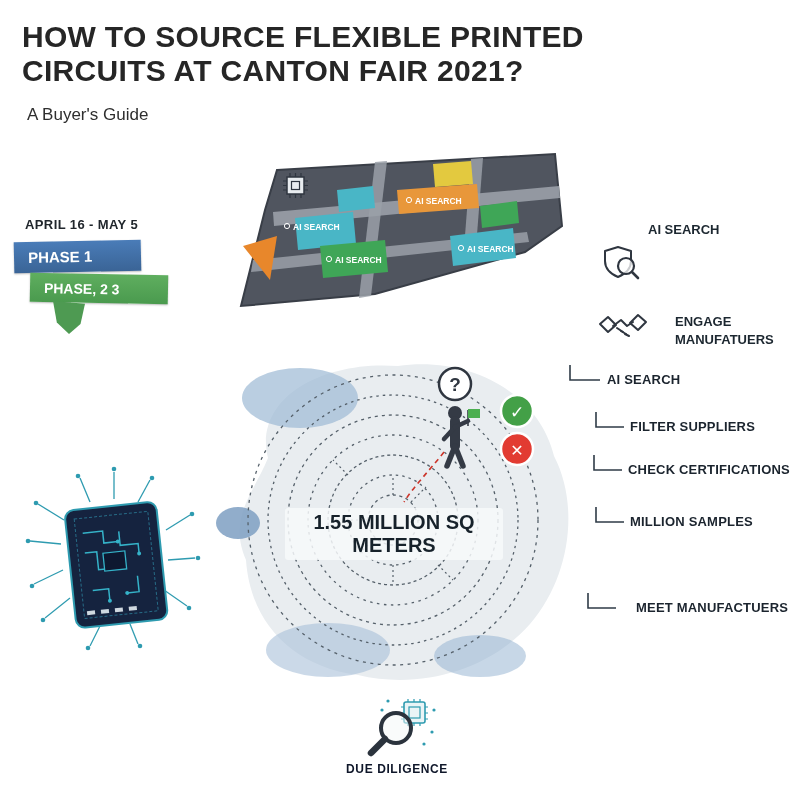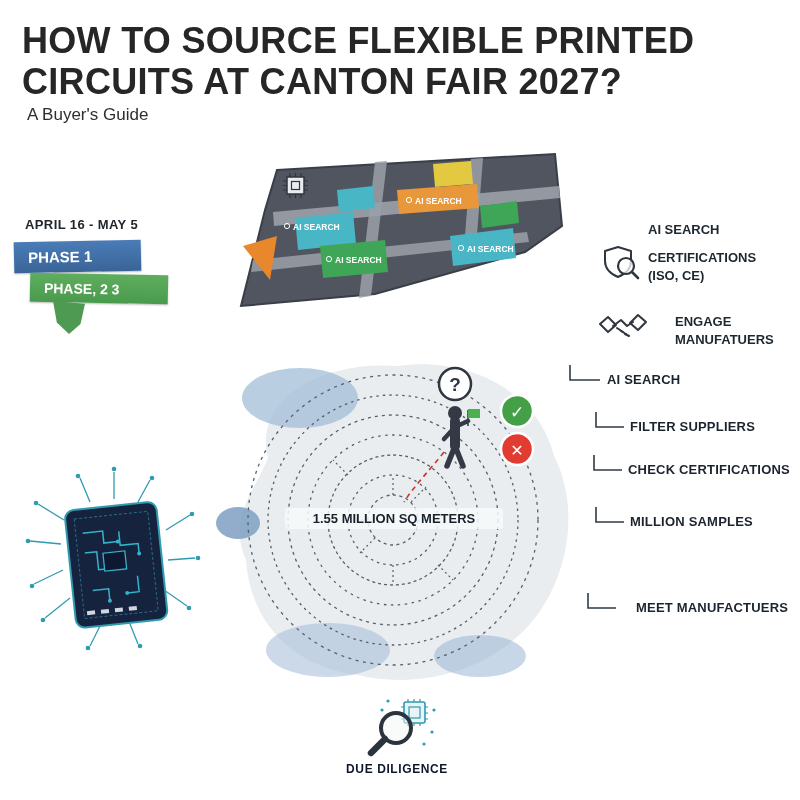--- a/index.html
+++ b/index.html
@@ -1,41 +1,41 @@
 <!DOCTYPE html>
 <html><head>
 <meta charset="utf-8">
 <style>
   html,body{margin:0;padding:0;background:#ffffff;}
   body{font-family:"Liberation Sans",sans-serif;}
   .canvas{position:relative;width:800px;height:800px;background:#ffffff;overflow:hidden;}
   .abs{position:absolute;}
-  .title{font-size:36px;font-weight:800;color:#262626;letter-spacing:.3px;line-height:1.14;}
+  .title{font-size:30px;font-weight:800;color:#262626;letter-spacing:.3px;line-height:1.14;}
   .subtitle{font-size:17px;font-weight:500;color:#2e2e2e;}
   .date-range{font-size:13px;font-weight:700;color:#20262c;letter-spacing:.4px;}
   .ribbon{color:#fff;font-weight:700;display:flex;align-items:center;padding-left:14px;box-sizing:border-box;}
   .ribbon.blue{background:linear-gradient(180deg,#4a7cb8,#3a6496);font-size:15px;transform:rotate(-1.2deg);box-shadow:0 1px 2px rgba(0,0,0,.25);}
   .ribbon.green{background:linear-gradient(180deg,#5fae5f,#4a9a4e);font-size:14px;transform:rotate(1deg);box-shadow:0 1px 2px rgba(0,0,0,.25);}
   .ribbon-tail{background:#4e9a52;clip-path:polygon(0 0,100% 8%,86% 70%,50% 100%,12% 65%);}
   .headline{font-size:28px;font-weight:800;color:#15181c;line-height:1.12;white-space:pre-line;letter-spacing:.3px;}
-  .area-text{font-size:13px;font-weight:700;color:#17222b;text-align:center;background:rgba(247,249,250,.85);padding:3px 4px;border-radius:3px;}
+  .area-text{font-size:20px;font-weight:700;color:#17222b;text-align:center;background:rgba(247,249,250,.85);padding:3px 4px;border-radius:3px;}
   .legend-label{font-size:13px;font-weight:700;color:#1c2730;line-height:1.35;}
   .step{font-size:13px;font-weight:700;color:#1b242e;letter-spacing:.2px;}
   .outcome{font-size:13.5px;font-weight:700;color:#141c24;text-align:center;white-space:pre-line;line-height:1.55;}
   .footer-label{font-size:12px;font-weight:700;color:#0f172a;text-align:center;letter-spacing:.6px;}
   svg{display:block;}
 </style>
 </head>
 <body>
 
 <div class="canvas">
 
   <div class="abs title" style="left:22px;top:20px;">
     <div>HOW TO SOURCE FLEXIBLE PRINTED</div>
-    <div>CIRCUITS AT CANTON FAIR 2027?</div>
+    <div>CIRCUITS AT CANTON FAIR 2021?</div>
   </div>
   <div class="abs subtitle" style="left:27px;top:105px;">A Buyer's Guide</div>
 
   <div class="abs date-range" style="left:25px;top:217px;">APRIL 16 - MAY 5</div>
   <div class="abs ribbon blue" style="left:14px;top:241px;width:127px;height:31px;">
     <span>PHASE 1</span>
   </div>
   <div class="abs ribbon green" style="left:30px;top:274px;width:138px;height:29px;">
     <span>PHASE, 2 3</span>
   </div>
@@ -189,21 +189,20 @@
   </svg>
   <div class="abs area-text" style="left:285px;top:508px;width:210px;">1.55 MILLION SQ METERS</div>
 
   <div class="abs legend-label" style="left:648px;top:221px;width:120px;">AI SEARCH</div>
 
   <svg class="abs" style="left:602px;top:244px;" width="40" height="40" viewBox="0 0 40 40">
     <path d="M16,3 L29,7 V17 C29,25 23,30 16,33 C9,30 3,25 3,17 V7 Z" fill="none" stroke="#2f3640" stroke-width="2" stroke-linejoin="round"></path>
     <circle cx="24" cy="22" r="8" fill="rgba(255,255,255,0.75)" stroke="#2f3640" stroke-width="2.2"></circle>
     <line x1="30" y1="28" x2="36" y2="34" stroke="#2f3640" stroke-width="2.6" stroke-linecap="round"></line>
   </svg>
-  <div class="abs legend-label" style="left:648px;top:249px;width:118px;">CERTIFICATIONS (ISO, CE)</div>
 
   <svg class="abs" style="left:598px;top:310px;" width="50" height="34" viewBox="0 0 50 34">
     <g fill="none" stroke="#2f3640" stroke-width="2" stroke-linejoin="round" stroke-linecap="round">
       <polygon points="2,14 10,7 18,15 10,22"></polygon>
       <polygon points="48,12 40,5 32,13 40,20"></polygon>
       <path d="M15,16 L23,10 L29,16 L35,12"></path>
       <path d="M19,18 l6,4"></path>
       <path d="M23,21 l5,3"></path>
       <path d="M27,24 l4,2"></path>
     </g>

